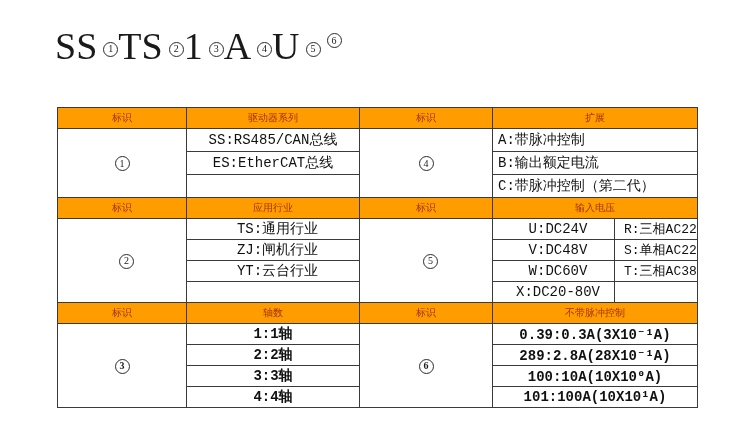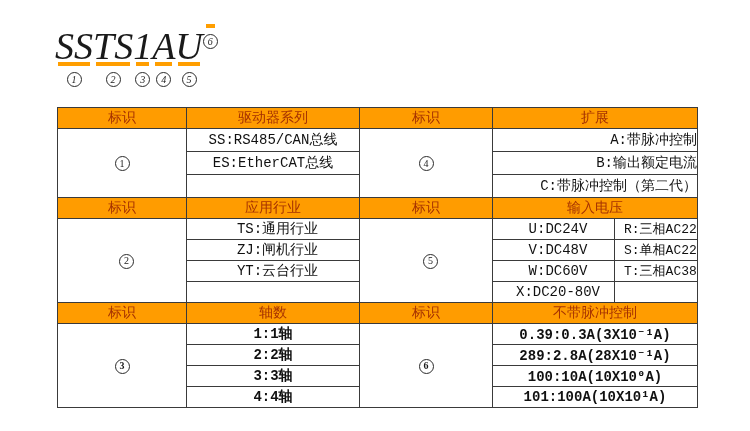--- a/index.html
+++ b/index.html
@@ -2,41 +2,41 @@
 <html><head>
 <meta charset="utf-8">
 <style>
   html,body{margin:0;padding:0;}
   body{width:750px;height:431px;background:#ffffff;overflow:hidden;}
   .page{position:relative;width:750px;height:431px;background:#fff;
         font-family:"Liberation Mono","DejaVu Sans Mono",monospace;color:#111;}
 
   
   .model{position:absolute;left:55px;top:27px;display:flex;align-items:flex-start;}
-  .seg{display:inline-flex;flex-direction:column;align-items:center;font-style:italic;}
+  .seg{display:inline-flex;align-items:center;}
   .seg-text{font-family:"Liberation Serif","DejaVu Serif",serif;font-size:38px;
             line-height:1;color:#1a1a1a;white-space:pre;}
   .seg-bar{align-self:stretch;height:4px;background:#FF9E00;margin:-3px 3px 0 3px;}
   .circ{display:inline-flex;align-items:center;justify-content:center;
         width:15px;height:15px;border:1px solid #2b2b2b;border-radius:50%;
         font-family:"Liberation Serif","DejaVu Serif",serif;font-size:10px;
         line-height:1;color:#1a1a1a;box-sizing:border-box;}
   .seg .circ{margin-top:6px;}
 
   
   table.decoder{position:absolute;left:57px;top:107px;width:640px;
         border-collapse:collapse;table-layout:fixed;
         font-family:"Liberation Mono","DejaVu Sans Mono",monospace;font-size:14px;}
   .decoder th,.decoder td{border:1px solid #3a3a3a;padding:0;overflow:hidden;
         white-space:nowrap;vertical-align:middle;text-align:center;}
-  .decoder th{background:#FF9C00;color:#A63200;font-weight:normal;height:20px;font-size:14px;}
+  .decoder th{background:#FF9C00;color:#A63200;font-weight:normal;height:20px;font-size:10px;}
   .r1 td{height:22px;}
   .r2 td{height:20px;padding-left:9px;}
   .r3 td{height:20px;font-weight:bold;}
-  td.lft{text-align:right;padding-left:5px;}
+  td.lft{text-align:left;padding-left:5px;}
   td.tight{font-size:13px;}
   td.mark{text-align:center;}
 </style>
 </head>
 <body>
 
 <div class="page">
 
   <div class="model">
     <div class="seg">

